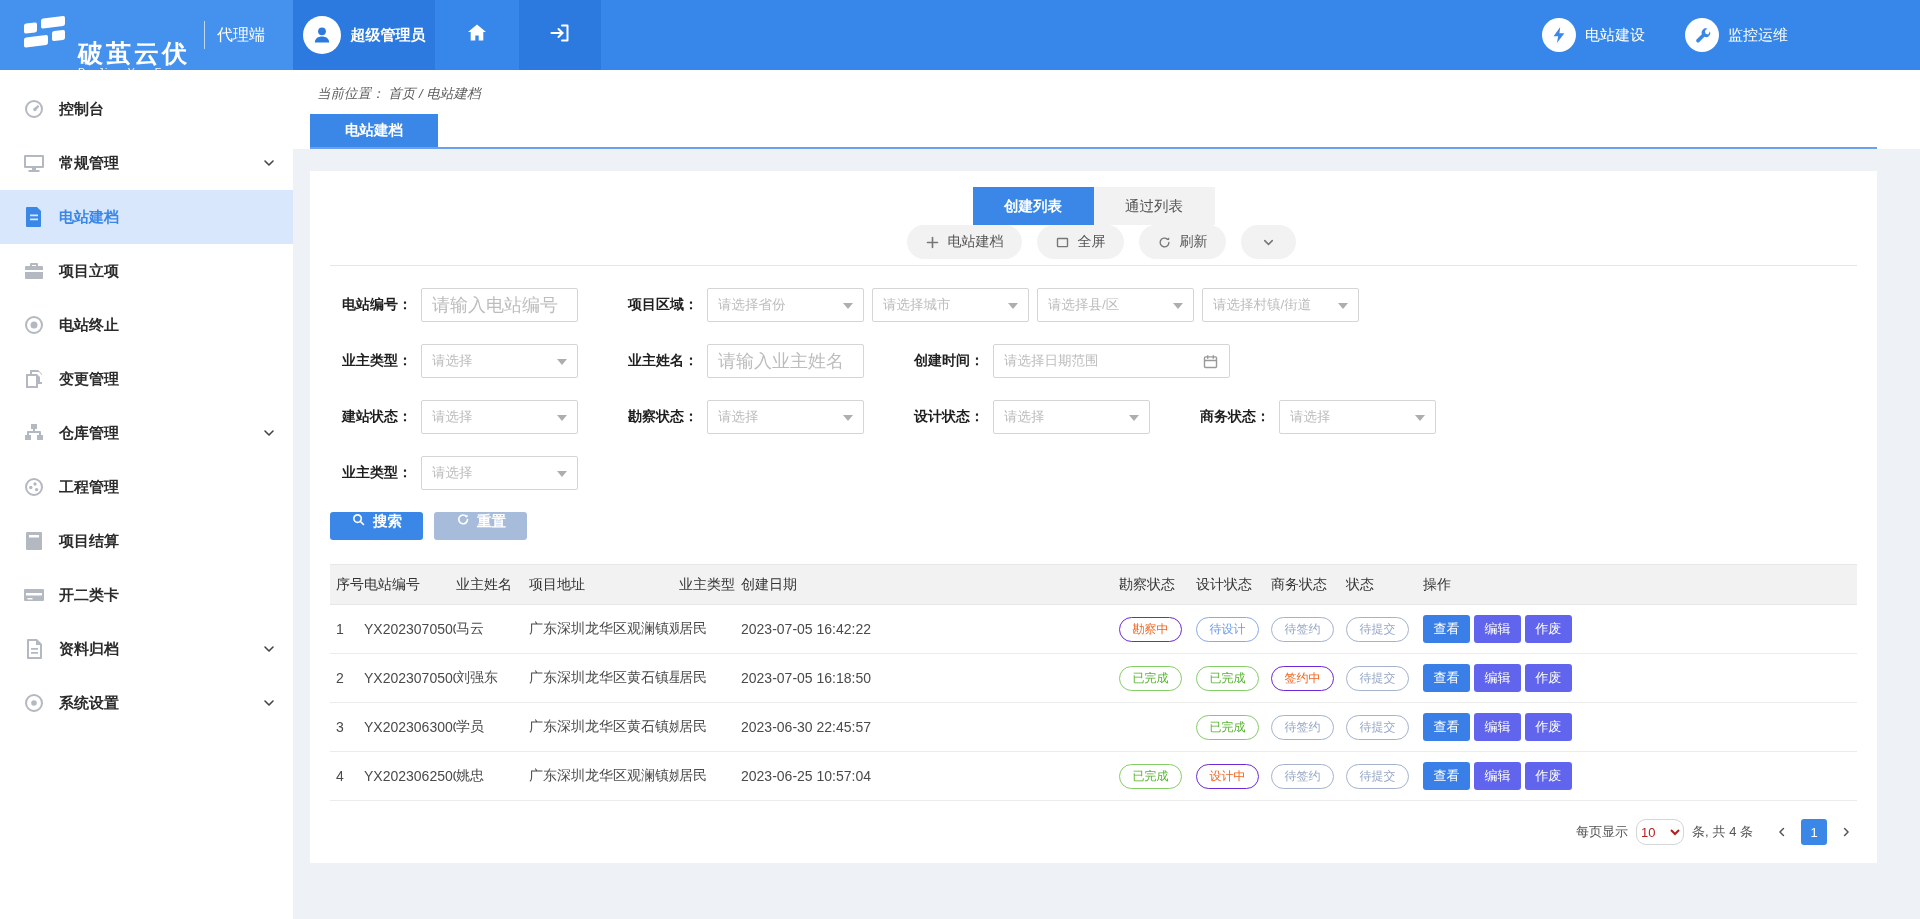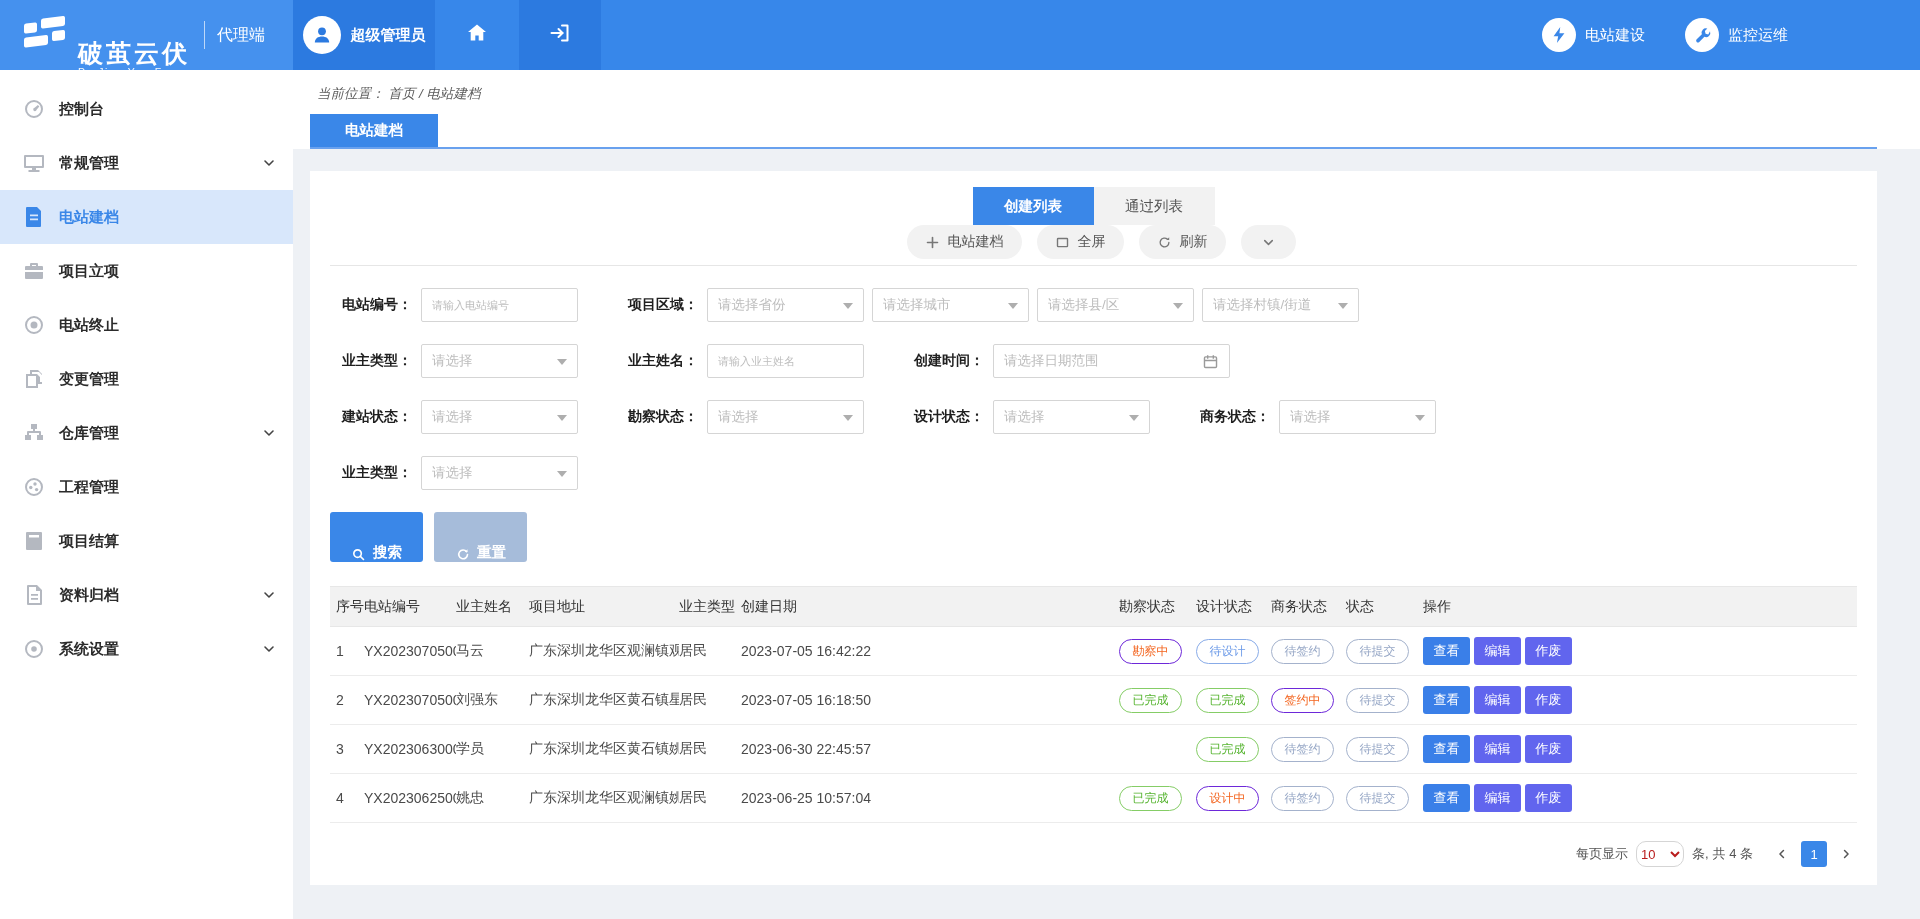--- a/index.html
+++ b/index.html
@@ -62,33 +62,33 @@
   
   .filter-form { padding-top:22px; }
   .f-row { display:flex; align-items:center; margin-bottom:22px; }
   .f-group { display:flex; align-items:center; }
   .f-group + .f-group { margin-left:38px; }
   .f-label { width:82px; text-align:right; font-size:14px; color:#1f1f1f; font-weight:bold; margin-right:9px; white-space:nowrap; }
   .ctl { height:34px; border:1px solid #d5d5d5; border-radius:2px; background:#fff; display:flex;
     align-items:center; padding:0 10px; font-size:13.5px; color:#bdbdbd; }
   .ctl-select { width:157px; justify-content:space-between; cursor:pointer; }
   .ctl-input { width:157px; }
-  .ctl-input input { border:none; outline:none; width:100%; font-size:11px; color:#333;
+  .ctl-input input { border:none; outline:none; width:100%; font-size:18px; color:#333;
     font-family:"Liberation Sans","DejaVu Sans",sans-serif; }
   .ctl-input input::placeholder { color:#bdbdbd; }
   .ctl-date { width:237px; justify-content:space-between; cursor:pointer; }
   .region-selects { display:flex; gap:8px; }
   .caret { width:0; height:0; border:5px solid transparent; border-top:6px solid #aeaeae; margin-top:6px; flex:none; }
   .cal-icon { width:17px; height:17px; color:#9a9a9a; flex:none; }
   .cal-icon svg { width:100%; height:100%; }
 
   
   .btn-row { display:flex; gap:11px; margin:2px 0 24px; }
-  .btn { height:50px; border:none; border-radius:3px; color:#fff; font-size:14.5px; font-weight:bold;
-    display:flex; align-items:flex-end; justify-content:center; gap:7px; cursor:pointer; }
+  .btn { height:28px; border:none; border-radius:3px; color:#fff; font-size:14.5px; font-weight:bold;
+    display:flex; align-items:flex-start; justify-content:center; gap:7px; cursor:pointer; }
   .btn .b-icon { width:15px; height:15px; display:flex; }
   .btn .b-icon svg { width:100%; height:100%; }
   .btn-search { width:93px; background:#3a87e8; }
   .btn-reset { width:93px; background:#a6bcda; }
 
   
   table.grid { width:100%; border-collapse:collapse; table-layout:fixed; }
   .grid th { background:#f2f2f2; height:40px; font-weight:normal; font-size:14px; color:#333;
     text-align:left; border-top:1px solid #e7e7e7; border-bottom:1px solid #e7e7e7; padding:0; }
   .grid td { height:49px; font-size:14px; color:#4a4a4a; border-bottom:1px solid #ececec; padding:0;
@@ -280,20 +280,28 @@
 
   <div class="side-item">
     <span class="s-icon">
       <svg viewBox="0 0 24 24" fill="currentColor">
           <path d="M5 3h14a1 1 0 0 1 1 1v16a1 1 0 0 1-1 1H5a1 1 0 0 1-1-1V4a1 1 0 0 1 1-1zm2 3v2.5h10V6zm0 5.2h2.3v2H7zm3.9 0h2.3v2h-2.3zm3.9 0H17v2h-2.2zM7 15.2h2.3v2H7zm3.9 0h2.3v2h-2.3zm3.9 0H17v2h-2.2z"></path>
         </svg>
     </span>
     <span>项目结算</span>
   </div>
 
+  <div class="side-item">
+    <span class="s-icon">
+      <svg viewBox="0 0 24 24" fill="currentColor">
+          <path d="M3 6h18a1 1 0 0 1 1 1v10a1 1 0 0 1-1 1H3a1 1 0 0 1-1-1V7a1 1 0 0 1 1-1zm1 4v2.5h16V10zm1.5 5v1.6h5V15z"></path>
+        </svg>
+    </span>
+    <span>开二类卡</span>
+  </div>
 
   <div class="side-item">
     <span class="s-icon">
       <svg viewBox="0 0 24 24" fill="currentColor">
           <path d="M6 2h9l5 5v14a1 1 0 0 1-1 1H6a1 1 0 0 1-1-1V3a1 1 0 0 1 1-1zm1 2v16h11V8h-4V4zm2 7h7v1.8H9zm0 4h7v1.8H9z"></path>
         </svg>
     </span>
     <span>资料归档</span>
     <span class="side-chevron">
       <svg viewBox="0 0 24 24" fill="none" stroke="currentColor" stroke-width="2.4" stroke-linecap="round" stroke-linejoin="round">

